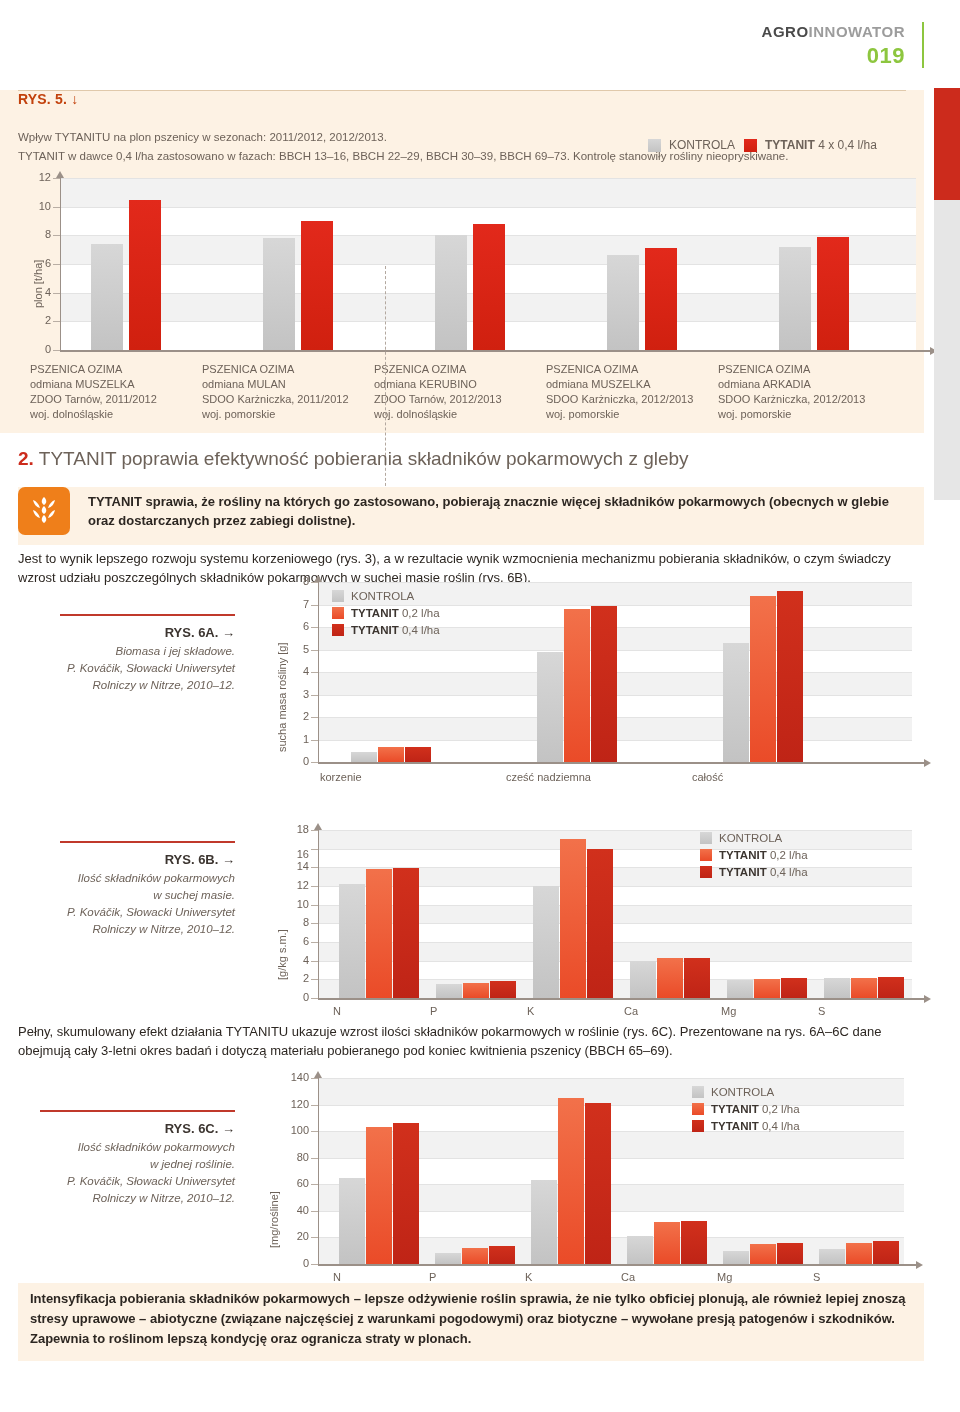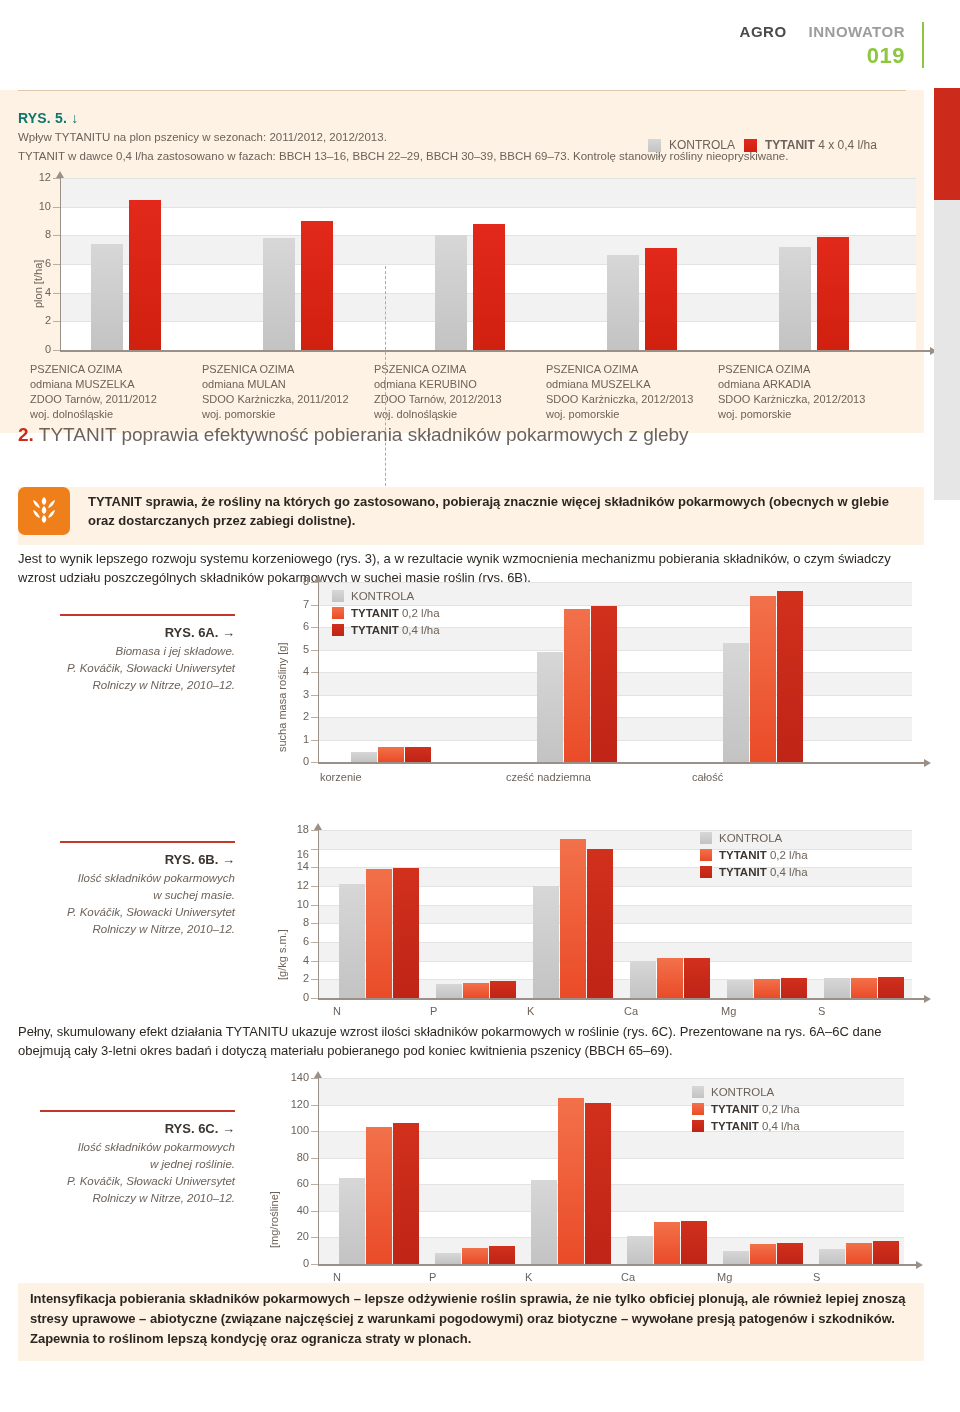--- a/index.html
+++ b/index.html
@@ -8,28 +8,28 @@
     background:#ffffff;
     font-family:"Liberation Sans",sans-serif;
     color:#3c3530;
     position:relative;
     overflow:hidden;
   }
   
   .brand{position:absolute;top:24px;right:55px;text-align:right;line-height:1;}
   .brand .b1{font-size:15px;font-weight:bold;letter-spacing:.5px;}
   .brand .b1 .agro{color:#4a4a4a;}
-  .brand .b1 .inno{color:#9c9c9c;margin-left:22px;}
+  .brand .b1 .inno{color:#9c9c9c;}
   .brand .b2{font-size:22px;font-weight:bold;color:#8dc63f;margin-top:6px;letter-spacing:.5px;}
   .brand-rule{position:absolute;top:22px;right:36px;width:2px;height:46px;background:#8dc63f;}
 
   
   .panel5{position:absolute;left:0;top:90px;width:924px;height:343px;background:#fdf2e4;}
   .panel5 .hairline{position:absolute;left:18px;top:0;width:888px;height:1px;background:#e0c9ab;}
-  .panel5 .ttl{position:absolute;left:18px;top:20px;font-size:14px;font-weight:bold;color:#0f766e;letter-spacing:.2px;}
+  .panel5 .ttl{position:absolute;left:18px;top:1px;font-size:14px;font-weight:bold;color:#c2410c;letter-spacing:.2px;}
   .panel5 .sub1{position:absolute;left:18px;top:41px;font-size:11.5px;color:#6d6259;}
   .panel5 .sub2{position:absolute;left:18px;top:60px;font-size:11.5px;color:#6d6259;}
 
   .red-tab{position:absolute;right:0;top:88px;width:26px;height:112px;background:#cc2b1c;}
   .gray-tab{position:absolute;right:0;top:200px;width:26px;height:300px;background:#e6e6e6;}
 
   
   .chart{position:absolute;}
   .plot{position:absolute;border-left:1.6px solid #9b9088;box-sizing:border-box;}
   .plotbg{position:absolute;left:0;top:0;right:0;bottom:0;background:#ffffff;}
@@ -50,21 +50,21 @@
   .legend{position:absolute;font-size:11.5px;color:#6d6259;}
   .legend .row{display:flex;align-items:center;margin-bottom:5px;}
   .legend .sw{width:12px;height:12px;margin-right:7px;display:inline-block;}
   .legend b{font-weight:bold;color:#3c3530;}
   .legend .txt{white-space:nowrap;}
   .legend-h{position:absolute;font-size:12px;color:#6d6259;display:flex;align-items:center;gap:9px;}
   .legend-h .sw{width:13px;height:13px;display:inline-block;}
   .divider-dash{position:absolute;border-left:1.5px dashed #b3a89f;}
 
   
-  .sec2{position:absolute;left:18px;top:424px;font-size:19px;color:#6d6259;}
+  .sec2{position:absolute;left:18px;top:448px;font-size:19px;color:#6d6259;}
   .sec2 .num{color:#cc2b1c;font-weight:bold;}
   .callout{position:absolute;left:18px;top:487px;width:906px;height:58px;background:#fdf2e4;}
   .calloutbox{position:absolute;left:18px;top:487px;width:52px;height:48px;background:#ef7f1a;border-radius:7px;}
   .wheat{position:absolute;left:31px;top:495px;width:26px;height:32px;}
   .callout-txt{position:absolute;left:88px;top:492px;width:826px;font-size:13px;font-weight:bold;color:#2d2722;line-height:19px;}
   .para{position:absolute;font-size:13px;color:#2d2722;line-height:19px;}
 
   
   .capline{position:absolute;height:2px;}
   .cap{position:absolute;text-align:right;font-size:11.5px;color:#6d6259;line-height:17px;font-style:italic;}

